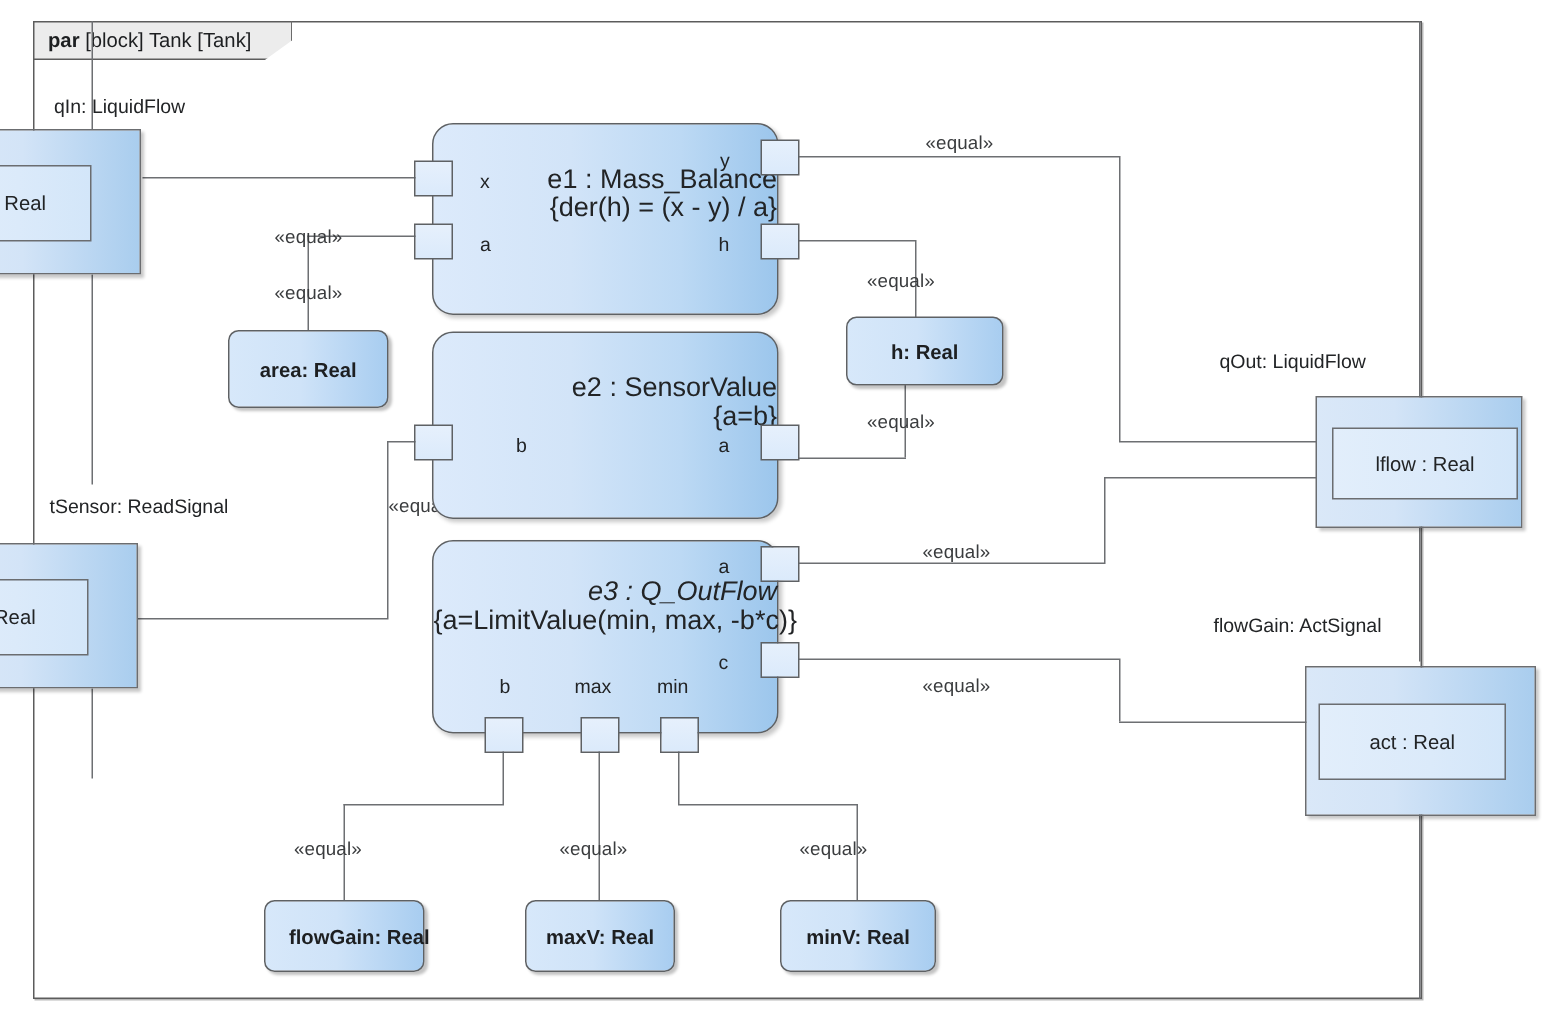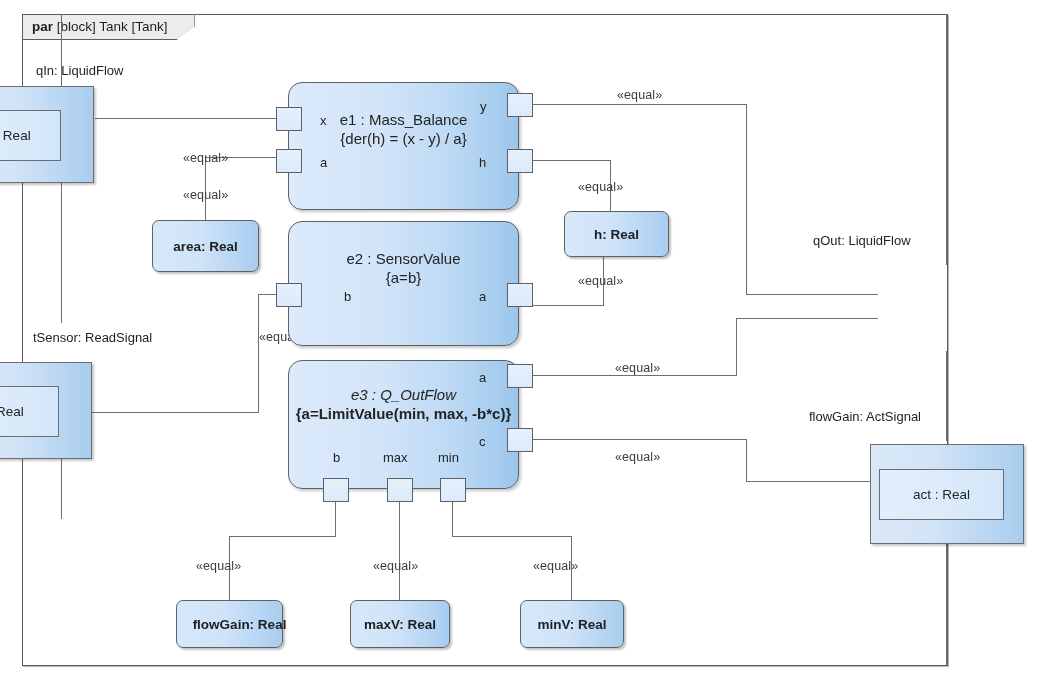--- a/index.html
+++ b/index.html
@@ -62,22 +62,22 @@
   }
 
   
   .cblock{
     position:absolute;box-sizing:border-box;border-radius:14px;
     border:1.6px solid #5e6164;
     background:linear-gradient(to right,#dceafb 0%,#d2e4f8 40%,#bcd9f4 72%,#9cc6ec 100%);
     box-shadow:2px 2px 3px rgba(0,0,0,.22);
   }
   .cblock .ctitle{
-    position:absolute;left:0;right:0;text-align:center;
-    font-size:15px;color:#222426;white-space:nowrap;line-height:19px;
+    position:absolute;left:0;right:0;text-align:right;
+    font-size:18px;color:#222426;white-space:nowrap;line-height:19px;
   }
   .port{
     position:absolute;box-sizing:border-box;width:26px;height:24px;
     border:1.4px solid #5e6164;
     background:linear-gradient(to bottom,#e6f0fc,#dbeafb);
   }
   .plabel{position:absolute;font-size:13px;color:#222426;white-space:nowrap;}
 
   .partlabel{position:absolute;font-size:13px;color:#222426;white-space:nowrap;}
 </style>
@@ -151,20 +151,23 @@
   <div class="eqlabel" style="left:533px;top:559px;">«equal»</div>
 
   <div class="portblock" style="left:-34px;top:86px;width:128px;height:97px;">
     <div class="inner" style="left:-26px;top:23px;width:120px;height:51px;">low : Real</div>
   </div>
 
   <div class="portblock" style="left:-34px;top:362px;width:126px;height:97px;">
     <div class="inner" style="left:-28px;top:23px;width:120px;height:51px;">al : Real</div>
   </div>
 
+  <div class="portblock" style="left:877px;top:264px;width:138px;height:88px;">
+    <div class="inner" style="left:10px;top:20px;width:124px;height:48px;">lflow : Real</div>
+  </div>
 
   <div class="portblock" style="left:870px;top:444px;width:154px;height:100px;">
     <div class="inner" style="left:8px;top:24px;width:125px;height:51px;">act : Real</div>
   </div>
 
   <div class="valblock" style="left:152px;top:220px;width:107px;height:52px;">area: Real</div>
   <div class="valblock" style="left:551px;top:211px;width:105px;height:46px;margin-left:13px;">h: Real</div>
   <div class="valblock" style="left:176px;top:600px;width:107px;height:48px;padding-left:20px;">flowGain: Real</div>
   <div class="valblock" style="left:520px;top:600px;width:104px;height:48px;">minV: Real</div>
   <div class="valblock" style="left:350px;top:600px;width:100px;height:48px;">maxV: Real</div>
@@ -186,21 +189,21 @@
     <div class="ctitle" style="top:27px;">e2 : SensorValue</div>
     <div class="ctitle" style="top:46px;">{a=b}</div>
     <div class="port" style="left:-13px;top:61px;"></div>
     <div class="plabel" style="left:55px;top:67px;">b</div>
     <div class="port" style="left:218px;top:61px;"></div>
     <div class="plabel" style="left:190px;top:67px;">a</div>
   </div>
 
   <div class="cblock" style="left:288px;top:360px;width:231px;height:129px;">
     <div class="ctitle" style="top:24px;font-style:italic;">e3 : Q_OutFlow</div>
-    <div class="ctitle" style="top:43px;font-weight:bold;">{a=LimitValue(min, max, -b*c)}</div>
+    <div class="ctitle" style="top:43px;">{a=LimitValue(min, max, -b*c)}</div>
     <div class="port" style="left:218px;top:3px;"></div>
     <div class="plabel" style="left:190px;top:9px;">a</div>
     <div class="port" style="left:218px;top:67px;"></div>
     <div class="plabel" style="left:190px;top:73px;">c</div>
     <div class="port" style="left:34px;top:117px;"></div>
     <div class="plabel" style="left:44px;top:89px;">b</div>
     <div class="port" style="left:98px;top:117px;"></div>
     <div class="plabel" style="left:94px;top:89px;">max</div>
     <div class="port" style="left:151px;top:117px;"></div>
     <div class="plabel" style="left:149px;top:89px;">min</div>

